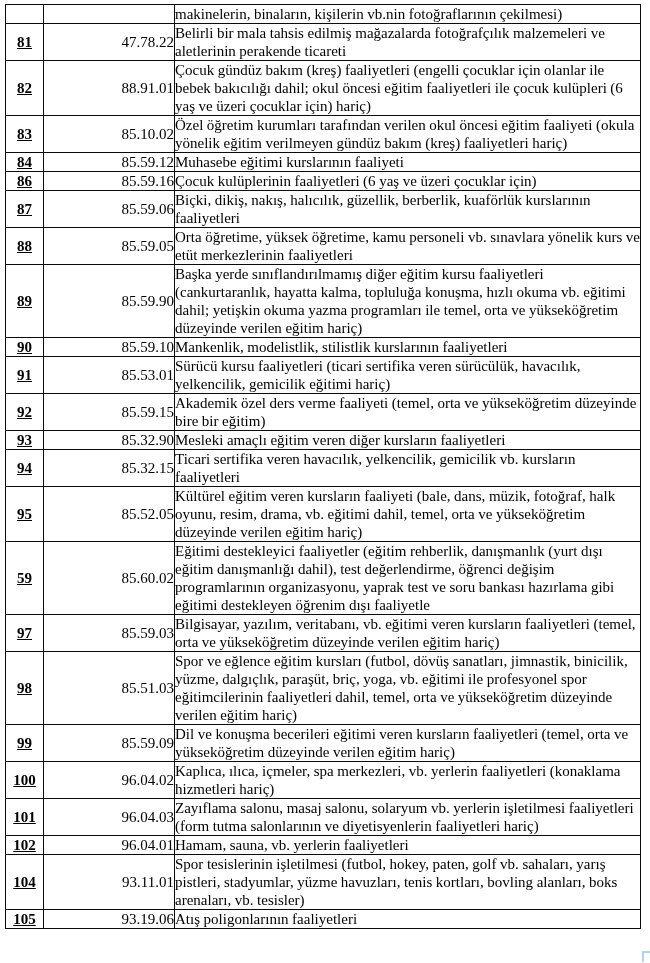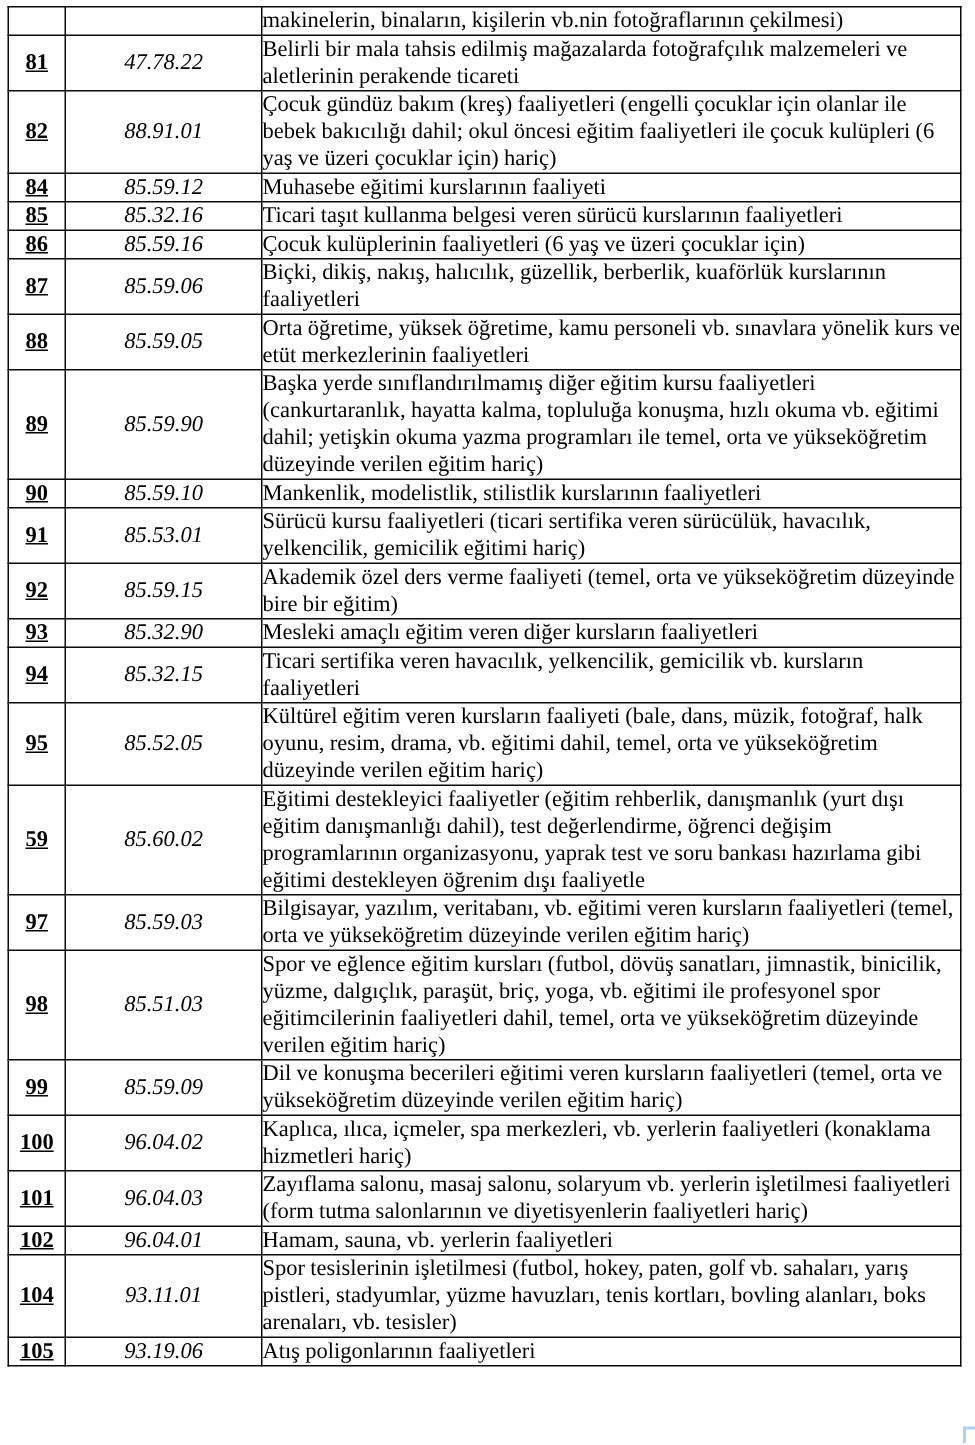--- a/index.html
+++ b/index.html
@@ -37,22 +37,21 @@
     overflow: hidden;
   }
   td.col-no {
     width: 37px;
     text-align: center;
     font-weight: bold;
     text-decoration: underline;
   }
   td.col-code {
     width: 130px;
-    text-align: center;
-    font-style: italic;
+    text-align: right;
   }
   td.col-desc {
     text-align: left;
     padding: 0 3px 0 6px;
     word-spacing: -0.2px;
   }
   .scan-artifact {
     position: absolute;
     right: 0;
     bottom: 1px;
@@ -77,28 +76,28 @@
           <td class="col-no">81</td>
           <td class="col-code">47.78.22</td>
           <td class="col-desc">Belirli bir mala tahsis edilmiş mağazalarda fotoğrafçılık malzemeleri ve aletlerinin perakende ticareti</td>
         </tr>
         <tr>
           <td class="col-no">82</td>
           <td class="col-code">88.91.01</td>
           <td class="col-desc">Çocuk gündüz bakım (kreş) faaliyetleri (engelli çocuklar için olanlar ile bebek bakıcılığı dahil; okul öncesi eğitim faaliyetleri ile çocuk kulüpleri (6 yaş ve üzeri çocuklar için) hariç)</td>
         </tr>
         <tr>
+          <td class="col-no">83</td>
+          <td class="col-code">85.10.02</td>
+          <td class="col-desc">Özel öğretim kurumları tarafından verilen okul öncesi eğitim faaliyeti (okula yönelik eğitim verilmeyen gündüz bakım (kreş) faaliyetleri hariç)</td>
+        </tr>
+        <tr>
           <td class="col-no">84</td>
           <td class="col-code">85.59.12</td>
           <td class="col-desc">Muhasebe eğitimi kurslarının faaliyeti</td>
-        </tr>
-        <tr>
-          <td class="col-no">85</td>
-          <td class="col-code">85.32.16</td>
-          <td class="col-desc">Ticari taşıt kullanma belgesi veren sürücü kurslarının faaliyetleri</td>
         </tr>
         <tr>
           <td class="col-no">86</td>
           <td class="col-code">85.59.16</td>
           <td class="col-desc">Çocuk kulüplerinin faaliyetleri (6 yaş ve üzeri çocuklar için)</td>
         </tr>
         <tr>
           <td class="col-no">87</td>
           <td class="col-code">85.59.06</td>
           <td class="col-desc">Biçki, dikiş, nakış, halıcılık, güzellik, berberlik, kuaförlük kurslarının faaliyetleri</td>

